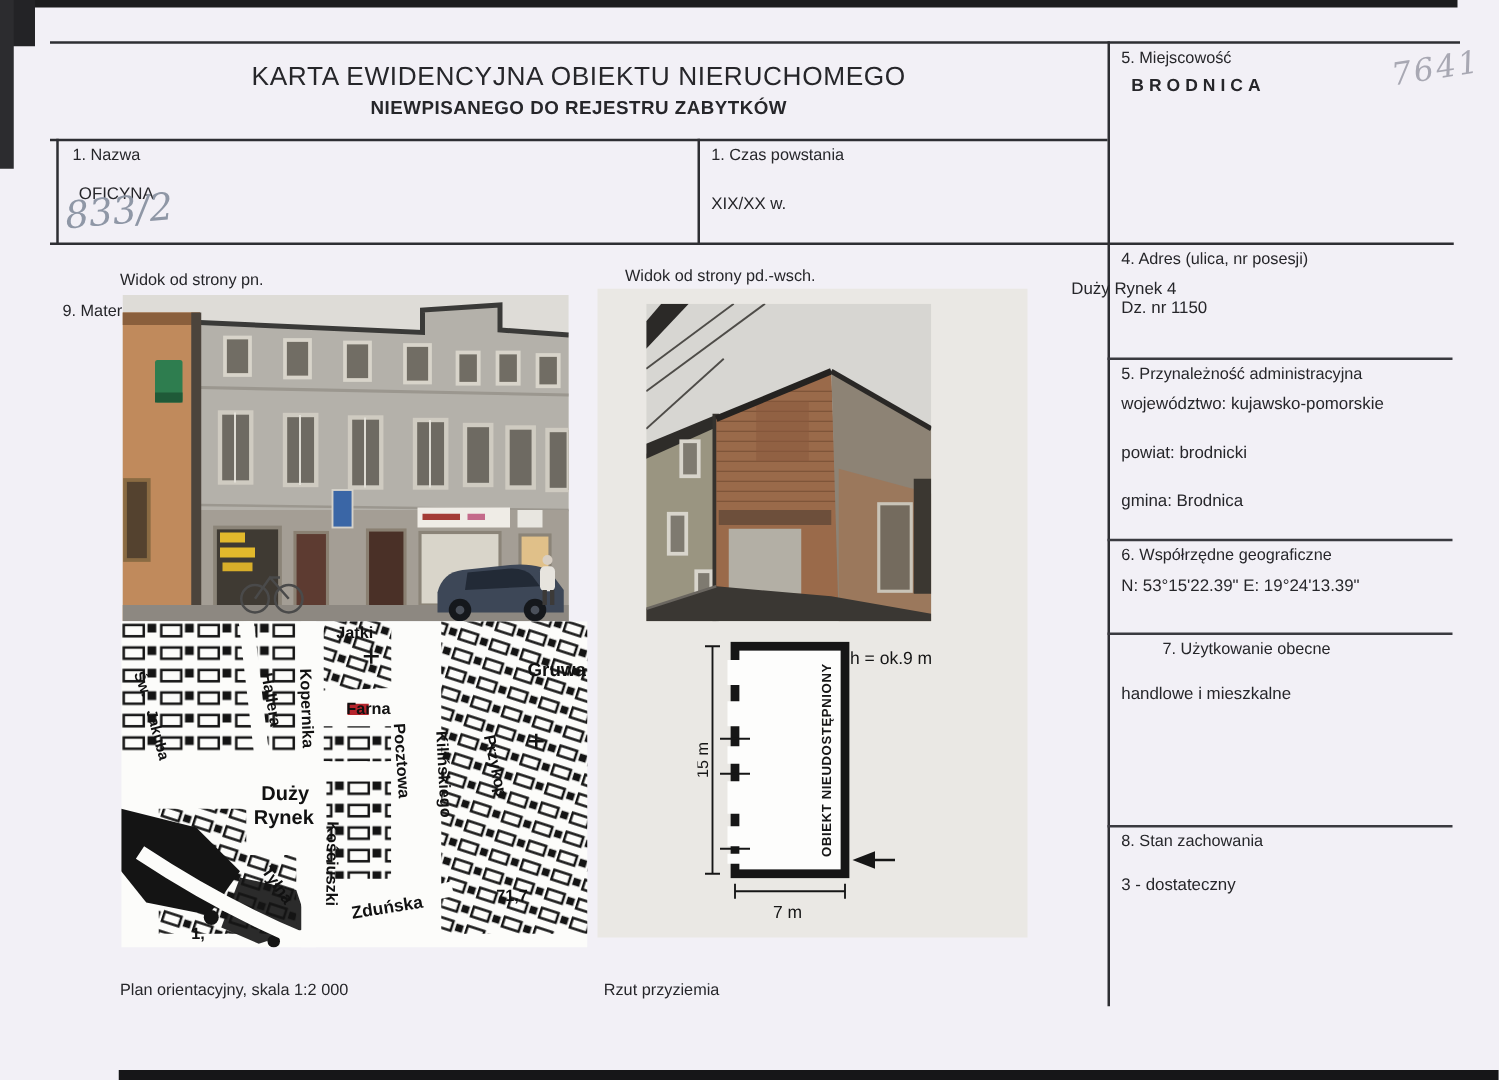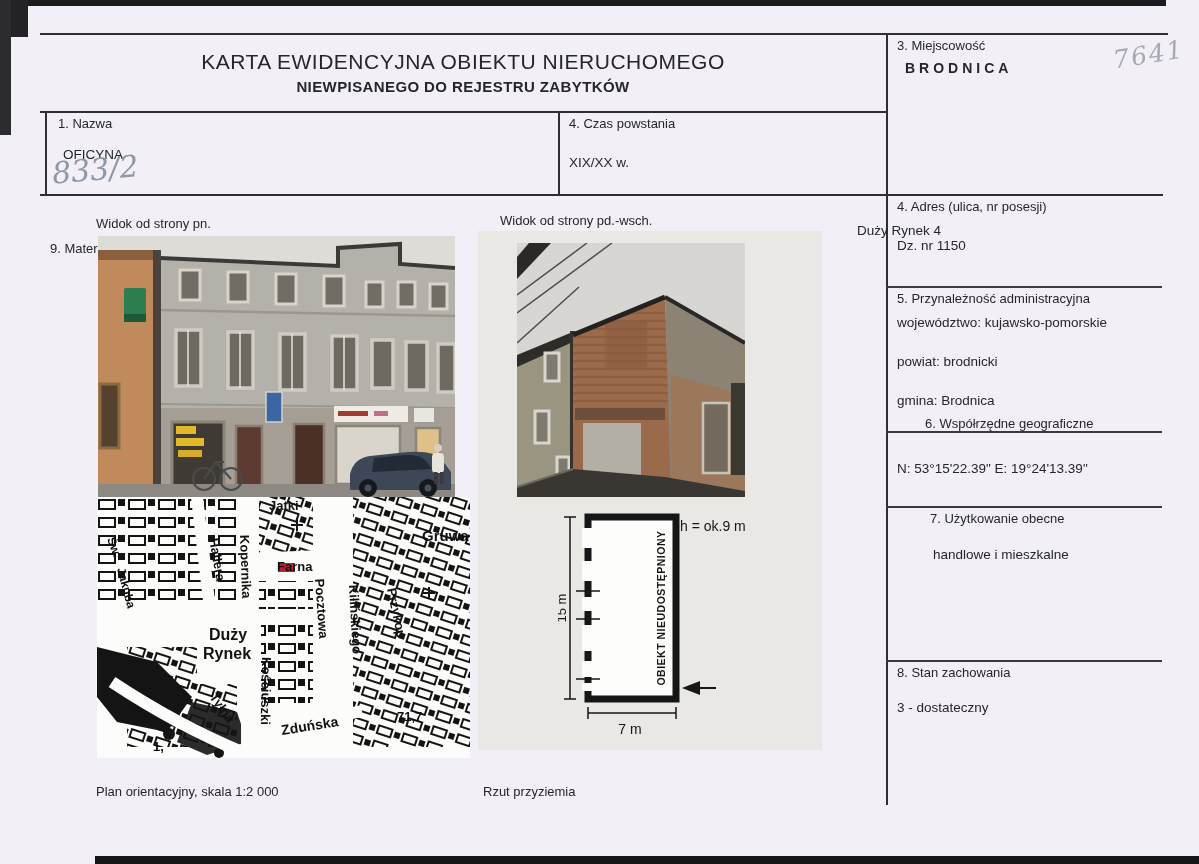--- a/index.html
+++ b/index.html
@@ -53,40 +53,40 @@
 <div class="abs hline thin" style="left:886px; top:660px; width:276px;"></div>
 
 <div class="abs title" style="left:40px; top:50px;  width:846px; text-align:center;">KARTA EWIDENCYJNA OBIEKTU NIERUCHOMEGO</div>
 <div class="abs subtitle" style="left:40px; top:78px;  width:846px; text-align:center;">NIEWPISANEGO DO REJESTRU ZABYTKÓW</div>
 <div class="abs hand hand-7641" style="left:1113px; top:40px;">7641</div>
 
 <div class="abs lbl" style="left:58px; top:116px;">1. Nazwa</div>
 <div class="abs val" style="left:63px; top:147px;">OFICYNA</div>
 <div class="abs hand hand-833" style="left:52px; top:152px;">833/2</div>
 
-<div class="abs lbl" style="left:569px; top:116px;">4. Czas powstania</div>
+<div class="abs lbl" style="left:569px; top:116px;">1. Czas powstania</div>
 <div class="abs val" style="left:569px; top:155px;">XIX/XX w.</div>
 
-<div class="abs lbl" style="left:897px; top:38px;">3. Miejscowość</div>
+<div class="abs lbl" style="left:897px; top:38px;">5. Miejscowość</div>
 <div class="abs val spaced" style="left:905px; top:60px;">BRODNICA</div>
 
 <div class="abs lbl" style="left:897px; top:199px;">4. Adres (ulica, nr posesji)</div>
 <div class="abs val" style="left:857px; top:223px;">Duży Rynek 4</div>
 <div class="abs val" style="left:897px; top:238px;">Dz. nr 1150</div>
 
 <div class="abs lbl" style="left:897px; top:291px;">5. Przynależność administracyjna</div>
 <div class="abs val" style="left:897px; top:315px;">województwo: kujawsko-pomorskie</div>
 <div class="abs val" style="left:897px; top:354px;">powiat: brodnicki</div>
 <div class="abs val" style="left:897px; top:393px;">gmina: Brodnica</div>
 
-<div class="abs lbl" style="left:897px; top:416px;margin-left:28px;">6. Współrzędne geograficzne</div>
+<div class="abs lbl" style="left:897px; top:436px;">6. Współrzędne geograficzne</div>
 <div class="abs val" style="left:897px; top:461px;">N: 53°15'22.39" E: 19°24'13.39"</div>
 
 <div class="abs lbl" style="left:930px; top:511px;">7. Użytkowanie obecne</div>
-<div class="abs val" style="left:897px; top:547px;margin-left:36px;">handlowe i mieszkalne</div>
+<div class="abs val" style="left:897px; top:547px;">handlowe i mieszkalne</div>
 
 <div class="abs lbl" style="left:897px; top:665px;">8. Stan zachowania</div>
 <div class="abs val" style="left:897px; top:700px;">3 - dostateczny</div>
 
 <div class="abs lbl" style="left:50px; top:199px;margin-top:42px;">9. Materiały graficzne</div>
 
 <div class="abs caption" style="left:96px;  top:216px;">Widok od strony pn.</div>
 <div class="abs caption" style="left:500px; top:213px;">Widok od strony pd.-wsch.</div>
 
 <div class="abs panel2" style="left:478px; top:231px; width:344px; height:519px;"></div>

